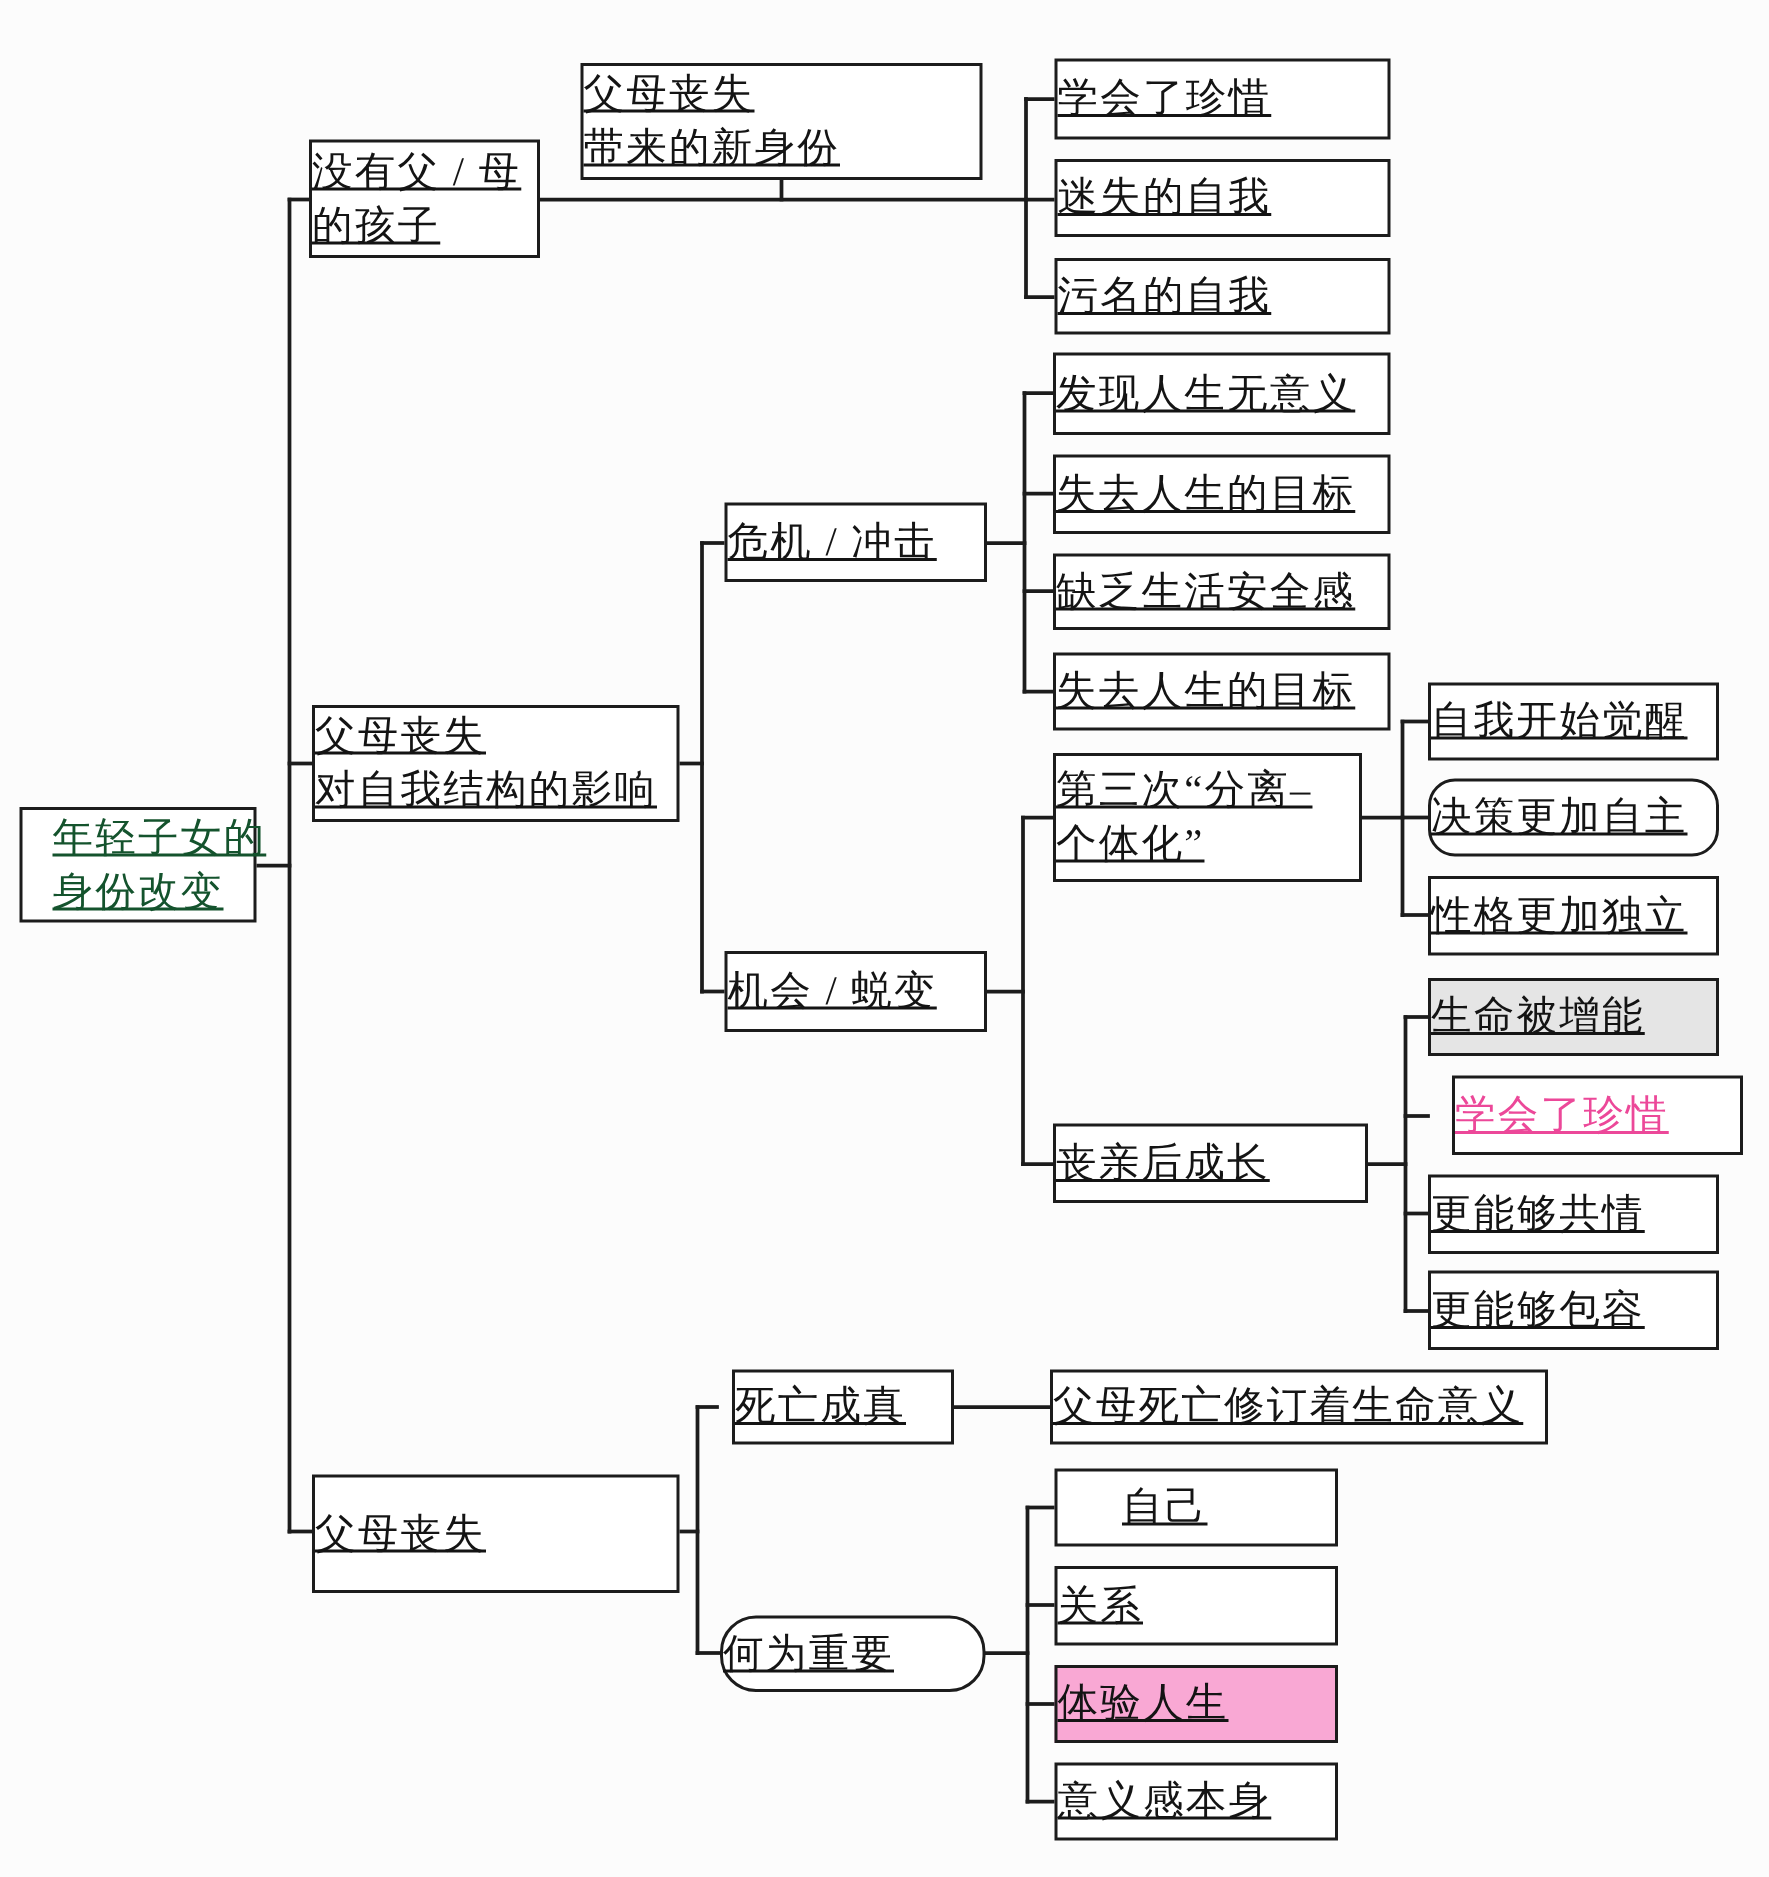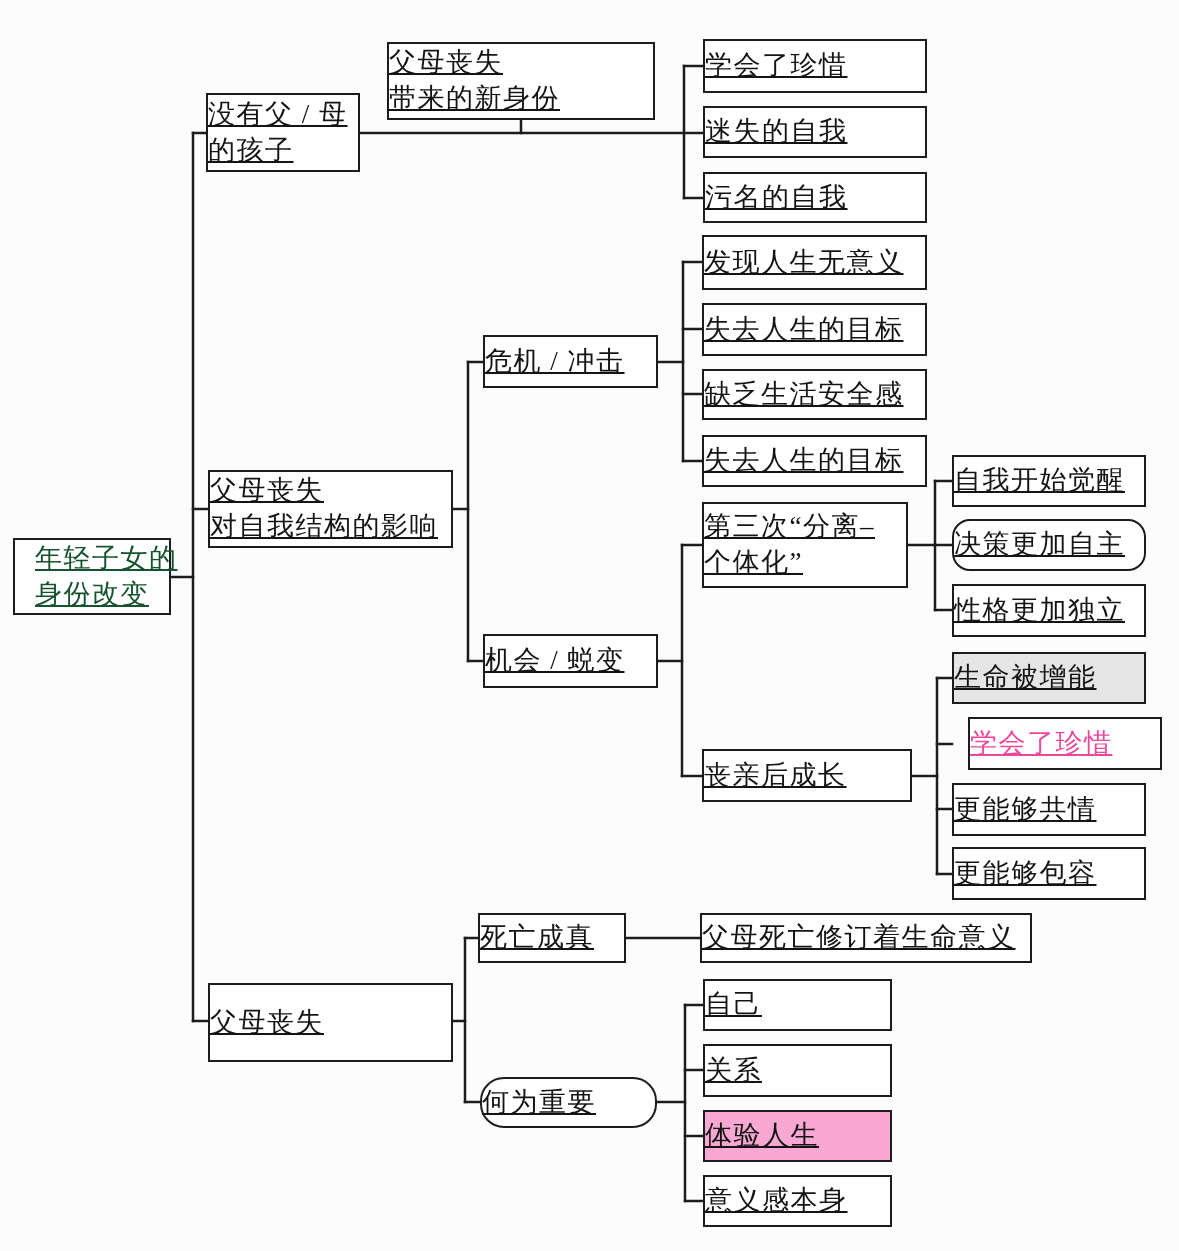--- a/index.html
+++ b/index.html
@@ -161,30 +161,30 @@
       </div>
       <div class="node" style="left: 968px; top: 717px; width: 194px; height: 53px; background: rgb(255, 255, 255); border-color: rgb(28, 28, 28); color: #ec4899;">
         <div class="node-line">学会了珍惜</div>
       </div>
       <div class="node" style="left: 952px; top: 783px; width: 194px; height: 53px; background: rgb(255, 255, 255); border-color: rgb(28, 28, 28); color: rgb(20, 20, 20);">
         <div class="node-line">更能够共情</div>
       </div>
       <div class="node" style="left: 952px; top: 847px; width: 194px; height: 53px; background: rgb(255, 255, 255); border-color: rgb(28, 28, 28); color: rgb(20, 20, 20);">
         <div class="node-line">更能够包容</div>
       </div>
-      <div class="node" style="left: 478px; top: 913px; width: 148px; height: 50px; background: rgb(255, 255, 255); border-color: rgb(28, 28, 28); color: rgb(20, 20, 20);">
+      <div class="node" style="left: 488px; top: 913px; width: 148px; height: 50px; background: rgb(255, 255, 255); border-color: rgb(28, 28, 28); color: rgb(20, 20, 20);">
         <div class="node-line">死亡成真</div>
       </div>
       <div class="node" style="left: 480px; top: 1077px; width: 177px; height: 51px; background: rgb(255, 255, 255); border-color: rgb(28, 28, 28); color: rgb(20, 20, 20); border-radius: 24px;">
         <div class="node-line">何为重要</div>
       </div>
       <div class="node" style="left: 700px; top: 913px; width: 332px; height: 50px; background: rgb(255, 255, 255); border-color: rgb(28, 28, 28); color: rgb(20, 20, 20);">
         <div class="node-line">父母死亡修订着生命意义</div>
       </div>
-      <div class="node" style="left: 703px; top: 979px; width: 189px; height: 52px; background: rgb(255, 255, 255); border-color: rgb(28, 28, 28); color: rgb(20, 20, 20);">
+      <div class="node" style="left: 703px; top: 979px; width: 189px; height: 52px; background: rgb(255, 255, 255); border-color: rgb(28, 28, 28); color: rgb(20, 20, 20); padding-left: 43px;">
         <div class="node-line">自己</div>
       </div>
       <div class="node" style="left: 703px; top: 1044px; width: 189px; height: 53px; background: rgb(255, 255, 255); border-color: rgb(28, 28, 28); color: rgb(20, 20, 20);">
         <div class="node-line">关系</div>
       </div>
       <div class="node" style="left: 703px; top: 1110px; width: 189px; height: 52px; background: #f9a8d4; border-color: rgb(28, 28, 28); color: rgb(20, 20, 20);">
         <div class="node-line">体验人生</div>
       </div>
       <div class="node" style="left: 703px; top: 1175px; width: 189px; height: 52px; background: rgb(255, 255, 255); border-color: rgb(28, 28, 28); color: rgb(20, 20, 20);">
         <div class="node-line">意义感本身</div>

